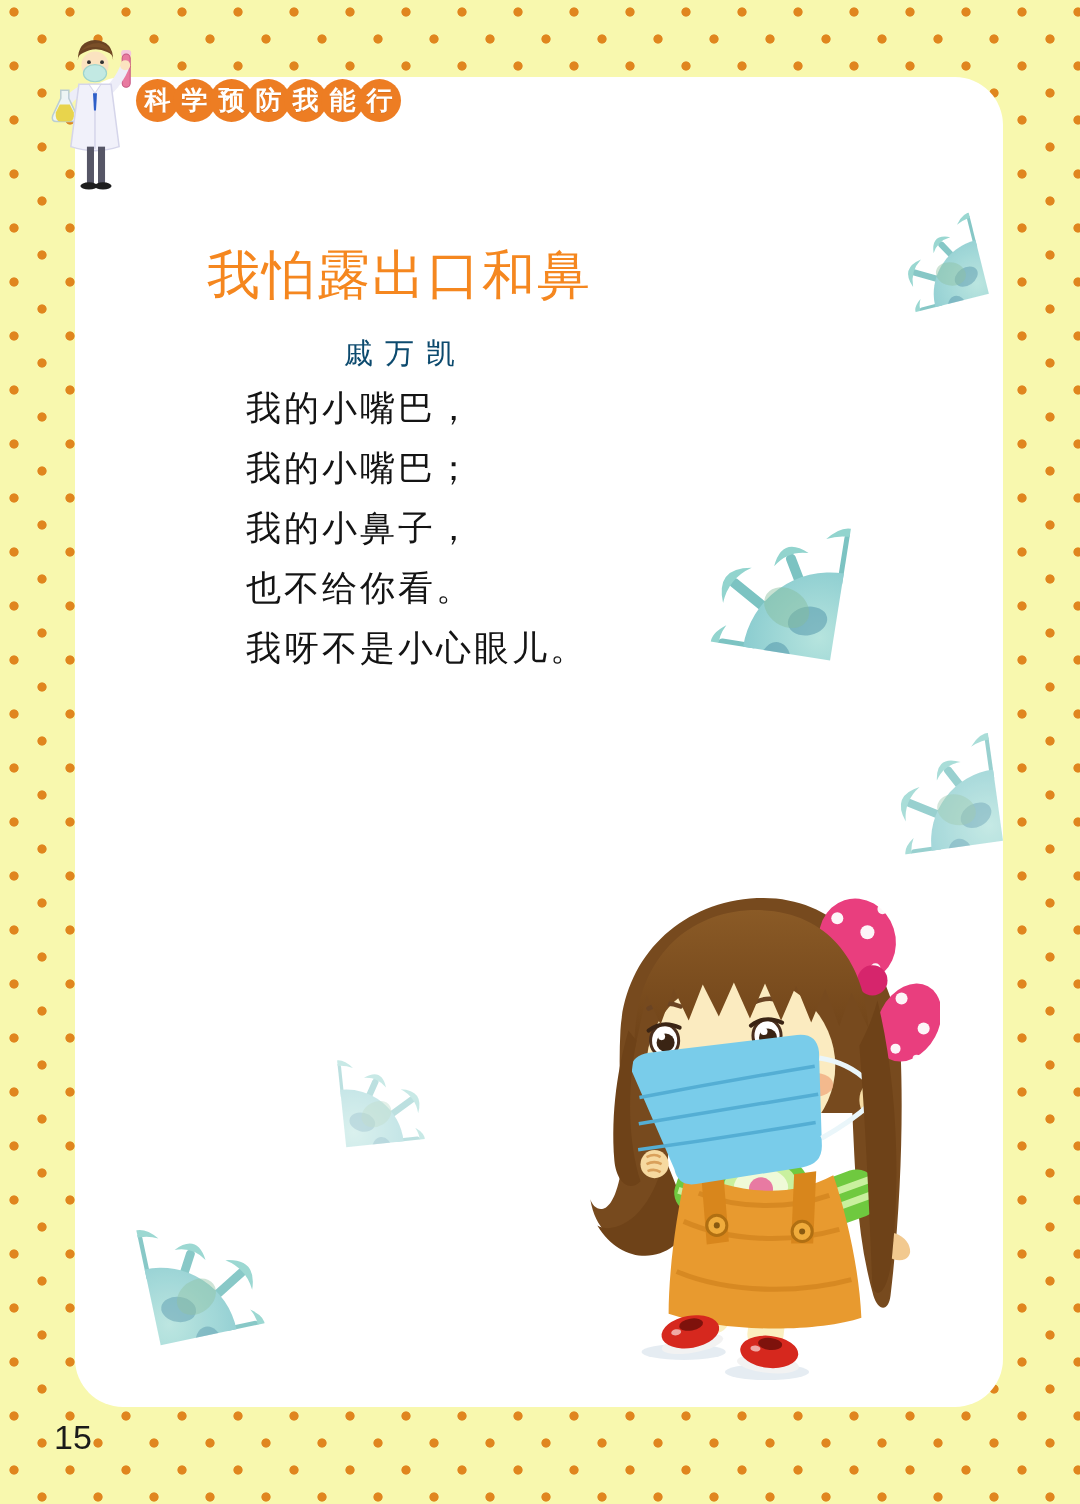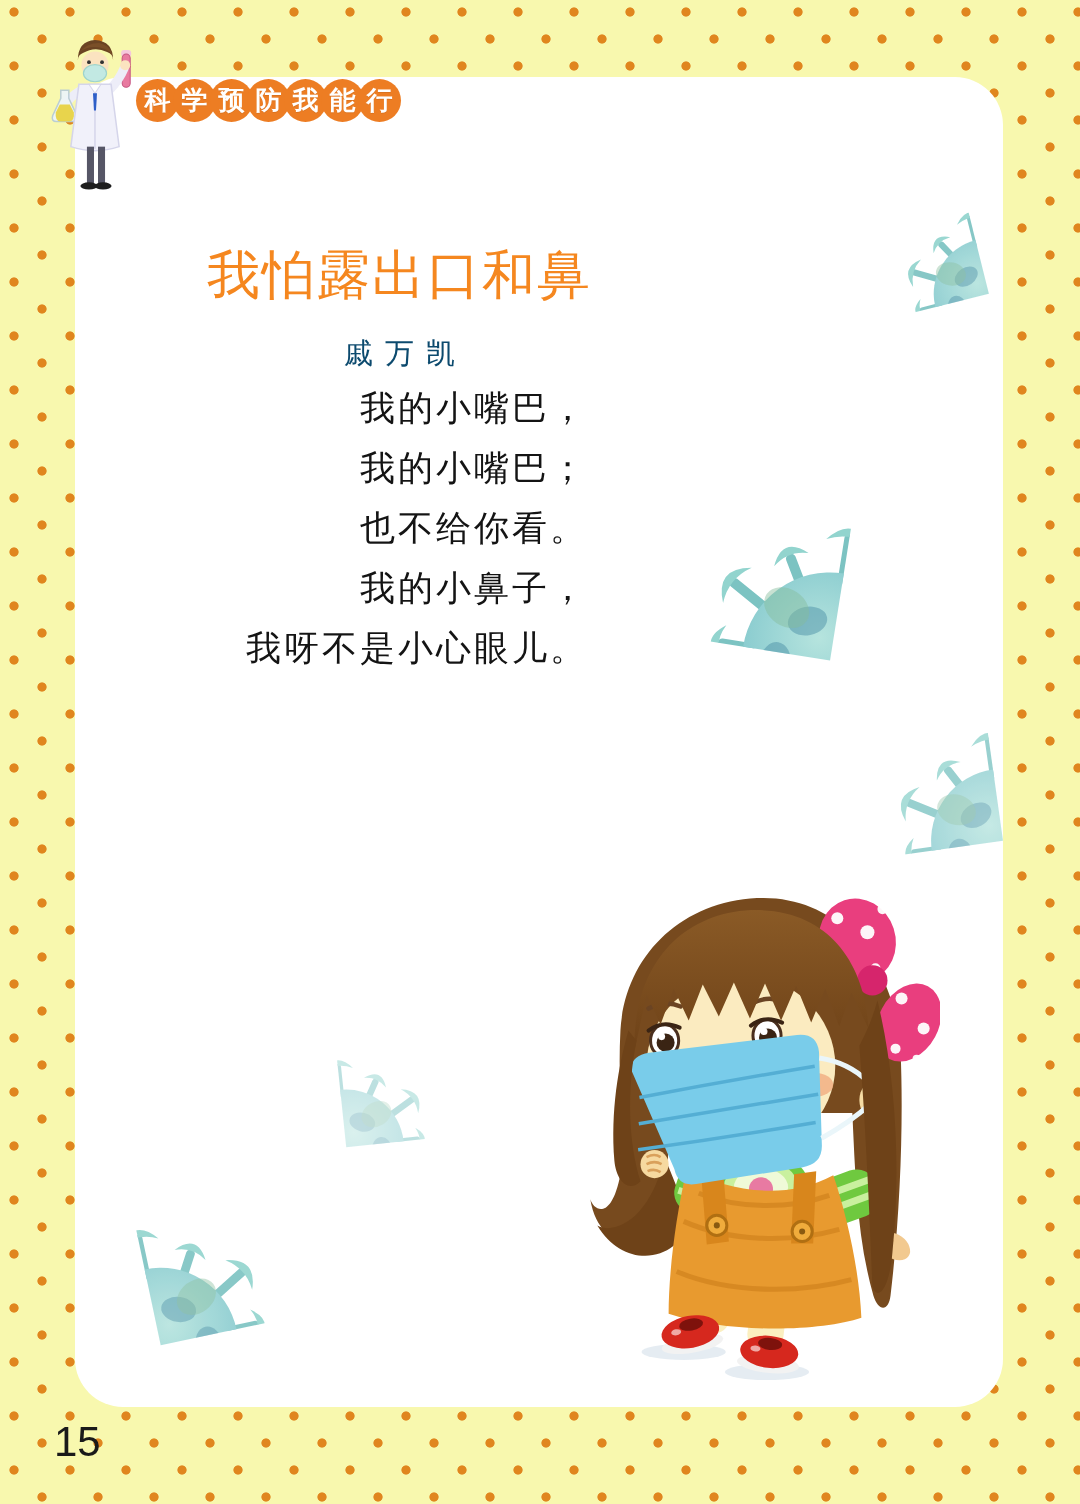--- a/index.html
+++ b/index.html
@@ -32,26 +32,26 @@
     font-size:53px;font-weight:normal;color:#F5871F;letter-spacing:2px;
   }
   .author{
     position:absolute;left:344px;top:318px;z-index:3;
     font-size:29px;color:#0c4a6e;letter-spacing:12px;
     font-family:Liberation Sans, sans-serif;
     margin-top:16px;
   }
   .poem{
     position:absolute;left:246px;top:384px;z-index:3;
-    font-size:35px;color:#141414;letter-spacing:3px;font-weight:500;text-align:right;
+    font-size:35px;color:#141414;letter-spacing:3px;font-weight:500;
   }
   .poem .pline{height:60px;line-height:48px;}
   .page-number{
     position:absolute;left:54px;top:1418px;z-index:6;
-    font-size:42px;color:#1A1A1A;
+    font-size:34px;color:#1A1A1A;
   }
   svg.virus{position:absolute;z-index:2;}
   svg.doctor{position:absolute;left:46px;top:38px;width:102px;height:166px;z-index:7;}
   svg.girl{position:absolute;left:588px;top:880px;width:352px;height:502px;z-index:5;}
   .hidden-defs{position:absolute;width:0;height:0;overflow:hidden;}
 </style>
 </head>
 <body>
 
 <svg class="hidden-defs" aria-hidden="true">
@@ -179,22 +179,22 @@
   <span class="bchar">我</span>
   <span class="bchar">能</span>
   <span class="bchar">行</span>
 </div>
 
 <div class="title">我怕露出口和鼻</div>
 <div class="author">戚万凯</div>
 <div class="poem">
   <div class="pline">我的小嘴巴，</div>
   <div class="pline">我的小嘴巴；</div>
+  <div class="pline">我的小鼻子，</div>
   <div class="pline">也不给你看。</div>
-  <div class="pline">我的小鼻子，</div>
   <div class="pline">我呀不是小心眼儿。</div>
 </div>
 
 <svg class="virus" style="left:792px;top:140px;width:178px;height:178px;opacity:.92;transform:rotate(-14deg);" viewBox="-100 -100 200 200">
     <use href="#virusSym"></use>
   </svg>
 <svg class="virus" style="left:570px;top:356px;width:284px;height:284px;transform:rotate(9deg);" viewBox="-100 -100 200 200">
     <use href="#virusSym"></use>
   </svg>
 <svg class="virus" style="left:756px;top:626px;width:232px;height:232px;opacity:.78;transform:rotate(-8deg);" viewBox="-100 -100 200 200">

